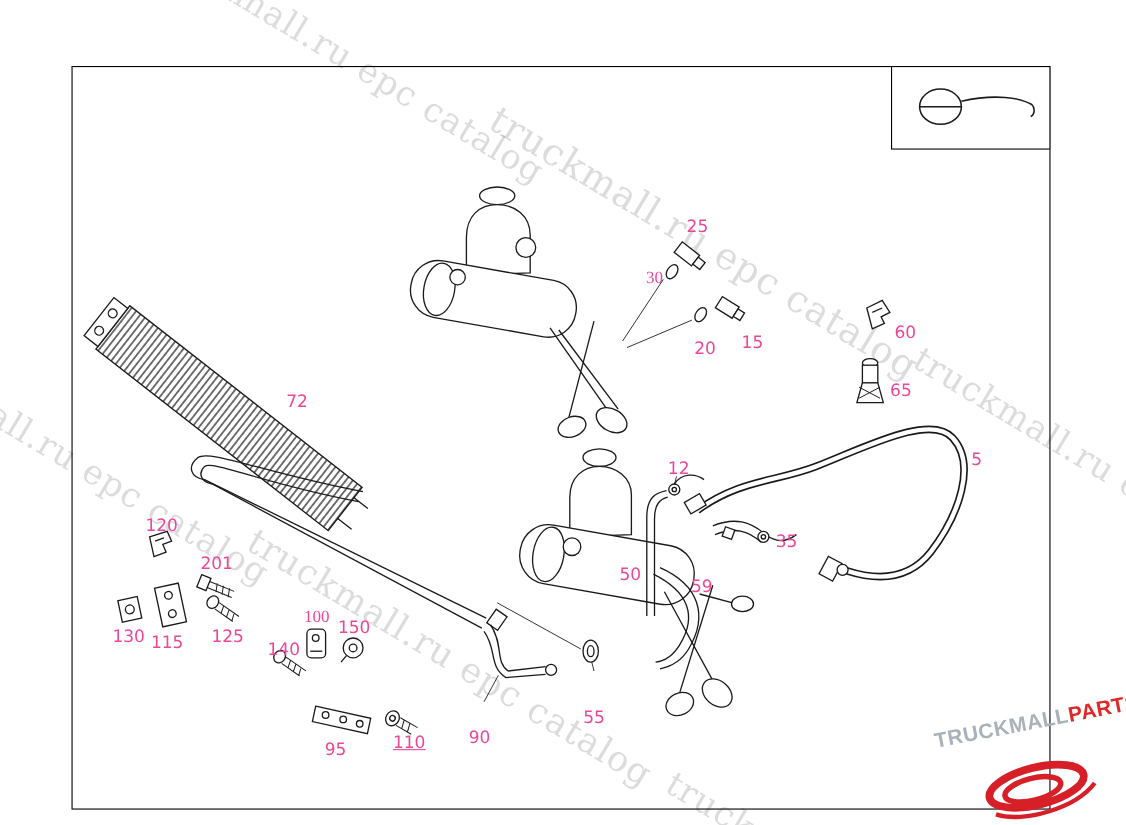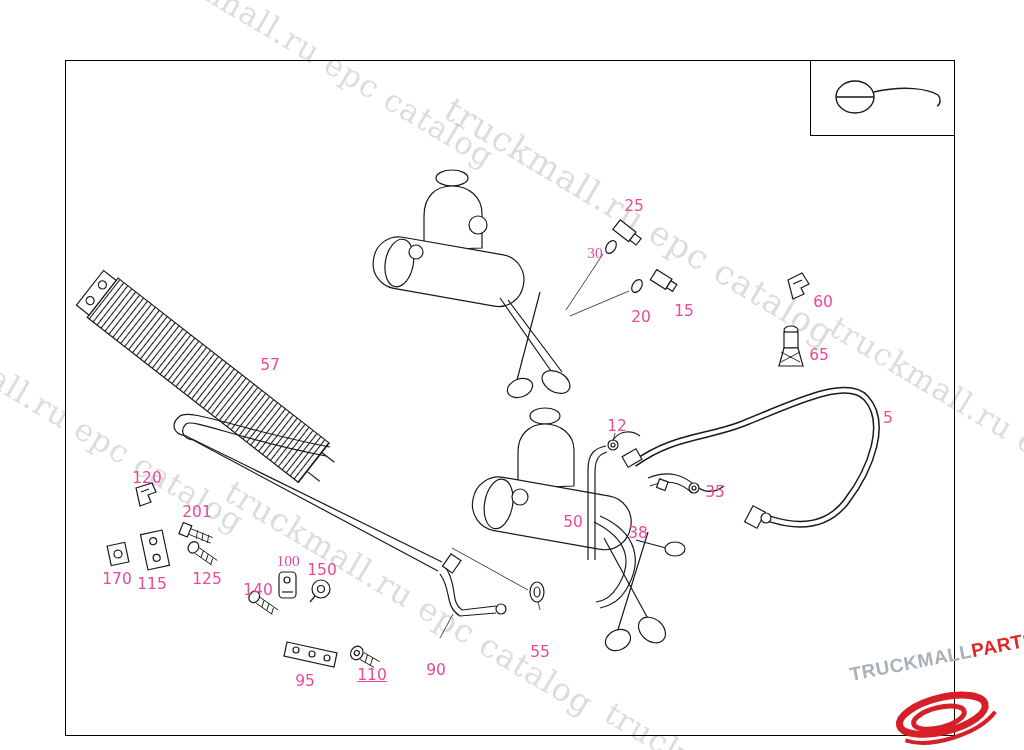--- a/index.html
+++ b/index.html
@@ -236,34 +236,34 @@
   </svg>
 
   <div id="labels-layer">
       <span class="part-label" style="left: 888px; top: 418px;">5</span>
       <span class="part-label" style="left: 617px; top: 426px;">12</span>
       <span class="part-label" style="left: 684px; top: 311px;">15</span>
       <span class="part-label" style="left: 641px; top: 317px;">20</span>
       <span class="part-label" style="left: 634px; top: 206px;">25</span>
       <span class="part-label" style="left: 595px; top: 253px; font-family: Liberation Serif, serif;">30</span>
       <span class="part-label" style="left: 715px; top: 492px; text-align: center;">35</span>
-      <span class="part-label" style="left: 638px; top: 533px;">38</span>
+      <span class="part-label" style="left: 638px; top: 533px;">59</span>
       <span class="part-label" style="left: 573px; top: 522px;">50</span>
       <span class="part-label" style="left: 540px; top: 618px; margin-top: 34px;">55</span>
       <span class="part-label" style="left: 823px; top: 302px; text-align: right;">60</span>
       <span class="part-label" style="left: 819px; top: 355px;">65</span>
-      <span class="part-label" style="left: 270px; top: 365px;">57</span>
+      <span class="part-label" style="left: 270px; top: 365px;">72</span>
       <span class="part-label" style="left: 436px; top: 670px;">90</span>
       <span class="part-label" style="left: 305px; top: 681px;">95</span>
       <span class="part-label" style="left: 288px; top: 561px; font-family: Liberation Serif, serif;">100</span>
       <span class="part-label" style="left: 372px; top: 675px; text-decoration: underline;">110</span>
       <span class="part-label" style="left: 152px; top: 584px;">115</span>
       <span class="part-label" style="left: 147px; top: 478px;">120</span>
       <span class="part-label" style="left: 207px; top: 579px;">125</span>
-      <span class="part-label" style="left: 117px; top: 579px;">170</span>
+      <span class="part-label" style="left: 117px; top: 579px;">130</span>
       <span class="part-label" style="left: 197px; top: 512px;">201</span>
       <span class="part-label" style="left: 258px; top: 590px;">140</span>
       <span class="part-label" style="left: 322px; top: 570px;">150</span>
     </div>
 
   <svg class="swirl" width="130" height="74" viewBox="0 0 130 74">
     <g fill="none" stroke="#d61f26" transform="rotate(-14 65 37)">
       <ellipse cx="62" cy="38" rx="44" ry="17" stroke-width="7"></ellipse>
       <ellipse cx="58" cy="40" rx="26" ry="10" stroke-width="5"></ellipse>
       <path d="M20 54 C 42 68 92 66 114 48" stroke-width="4"></path>

